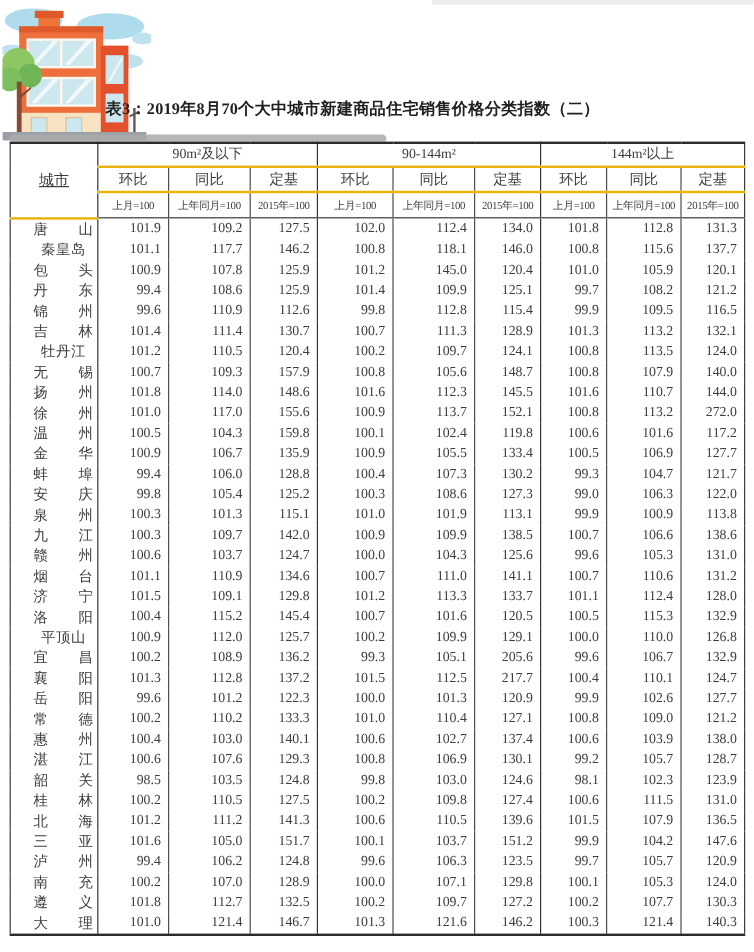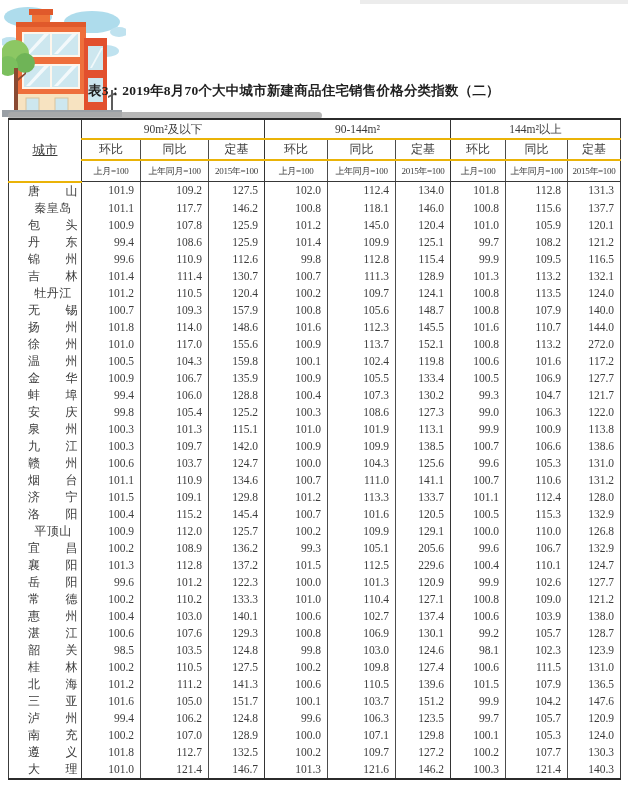--- a/index.html
+++ b/index.html
@@ -400,21 +400,21 @@
           <td class="val">106.7</td>
           <td class="val">132.9</td>
         </tr>
         <tr>
           <td class="city">襄　　阳</td>
           <td class="val gstart">101.3</td>
           <td class="val">112.8</td>
           <td class="val">137.2</td>
           <td class="val gstart">101.5</td>
           <td class="val">112.5</td>
-          <td class="val">229.6</td>
+          <td class="val">217.7</td>
           <td class="val gstart">100.4</td>
           <td class="val">110.1</td>
           <td class="val">124.7</td>
         </tr>
         <tr>
           <td class="city">岳　　阳</td>
           <td class="val gstart">99.6</td>
           <td class="val">101.2</td>
           <td class="val">122.3</td>
           <td class="val gstart">100.0</td>

